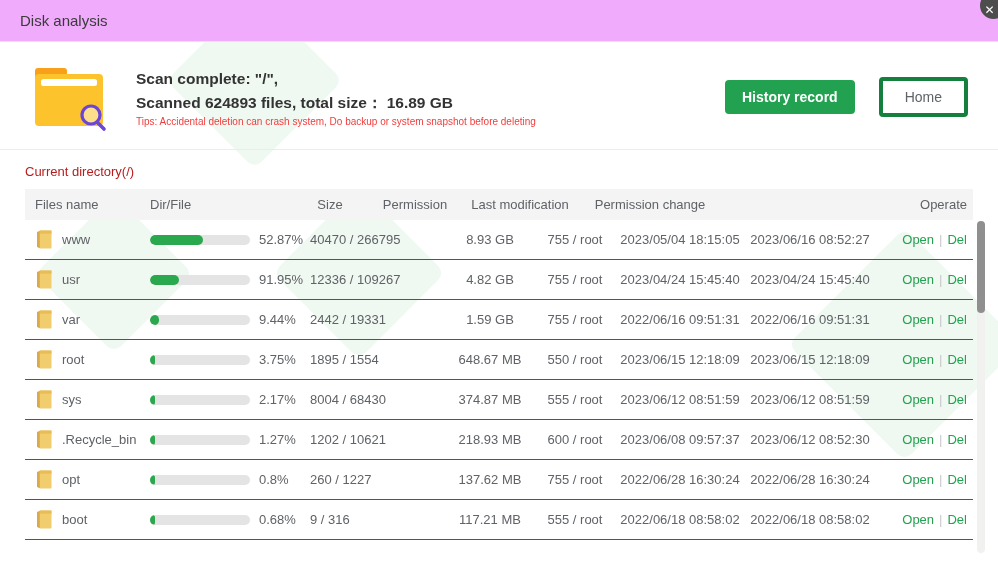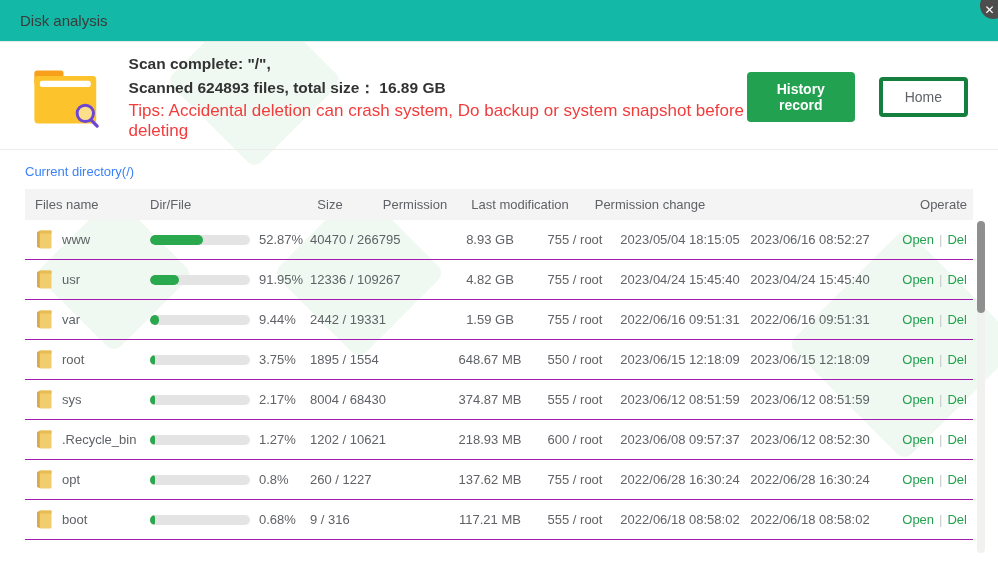--- a/index.html
+++ b/index.html
@@ -11,52 +11,52 @@
   }
   
   .wm { position:absolute; background:#eaf5ec; opacity:.75; transform:rotate(45deg); border-radius:10px; z-index:0; }
   .wm1 { left:192px; top:18px;  width:125px; height:125px; }
   .wm2 { left:58px;  top:218px; width:112px; height:112px; }
   .wm3 { left:298px; top:212px; width:122px; height:122px; }
   .wm4 { left:822px; top:262px; width:165px; height:165px; }
 
   
   .titlebar {
-    position:relative; z-index:2; height:42px; background:#14b8a6;
+    position:relative; z-index:2; height:42px; background:#f0abfc;
     border-bottom:1px solid #e6e8e6; display:flex; align-items:center; padding-left:20px;
   }
   .titlebar .title { font-size:15px; color:#3a3a3a; }
   .close-btn {
     position:absolute; top:-8px; right:-9px; width:27px; height:27px; border-radius:50%;
     background:#4d4d4d; color:#fff; font-size:12px; display:flex; align-items:center;
     justify-content:center; padding-top:9px; padding-right:8px; cursor:pointer; z-index:5;
   }
 
   
   .scan-section {
     position:relative; z-index:1; display:flex; align-items:center;
     padding:16px 30px 14px 28px; border-bottom:1px solid #ececec; height:108px;
   }
   .scan-text { margin-left:26px; }
   .scan-line { font-size:15.5px; font-weight:bold; color:#333; line-height:24px; }
-  .scan-tips { font-size:17px; color:#f23c3c; margin-top:1px; }
+  .scan-tips { font-size:10px; color:#f23c3c; margin-top:1px; }
   .scan-buttons { margin-left:auto; display:flex; align-items:center; gap:24px; }
   .btn-history {
     background:#22a250; color:#fff; border:none; border-radius:4px;
     font-size:14px; font-weight:bold; padding:9px 17px; cursor:pointer;
     font-family:"Liberation Sans", sans-serif;
   }
   .btn-home {
     background:#fff; color:#5f6368; border:4px solid #15803d; border-radius:4px;
     font-size:14px; padding:8px 22px; cursor:pointer;
     font-family:"Liberation Sans", sans-serif;
   }
 
   
-  .current-dir { position:relative; z-index:1; padding:14px 25px 10px; font-size:13px; color:#3b82f6; }
+  .current-dir { position:relative; z-index:1; padding:14px 25px 10px; font-size:13px; color:#b91c1c; }
 
   
   .table { position:relative; z-index:1; margin:0 25px; }
   .thead {
     display:flex; align-items:center; height:31px; background:#f4f4f5;
     font-size:13px; color:#5f6266;
   }
   .tr {
     display:flex; align-items:center; height:40px;
     border-bottom:1px solid #a21caf; font-size:13px; color:#5f6266;

